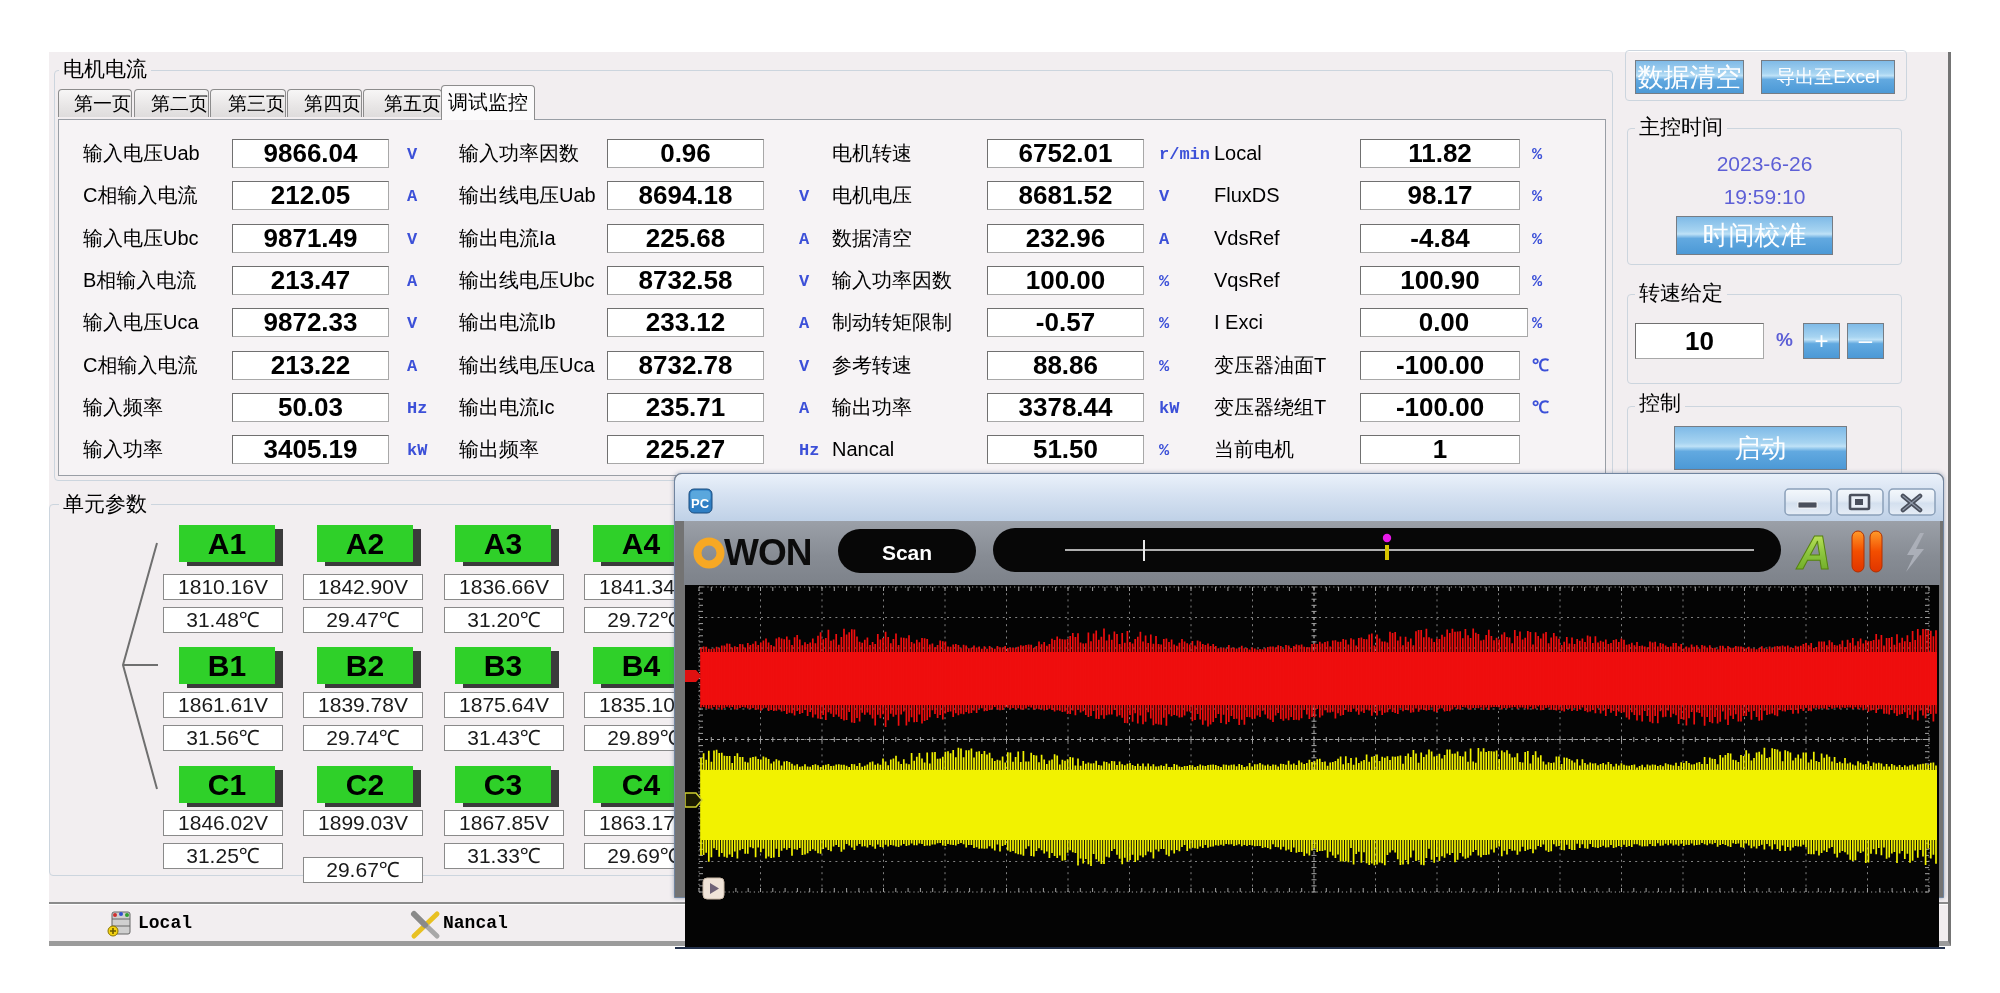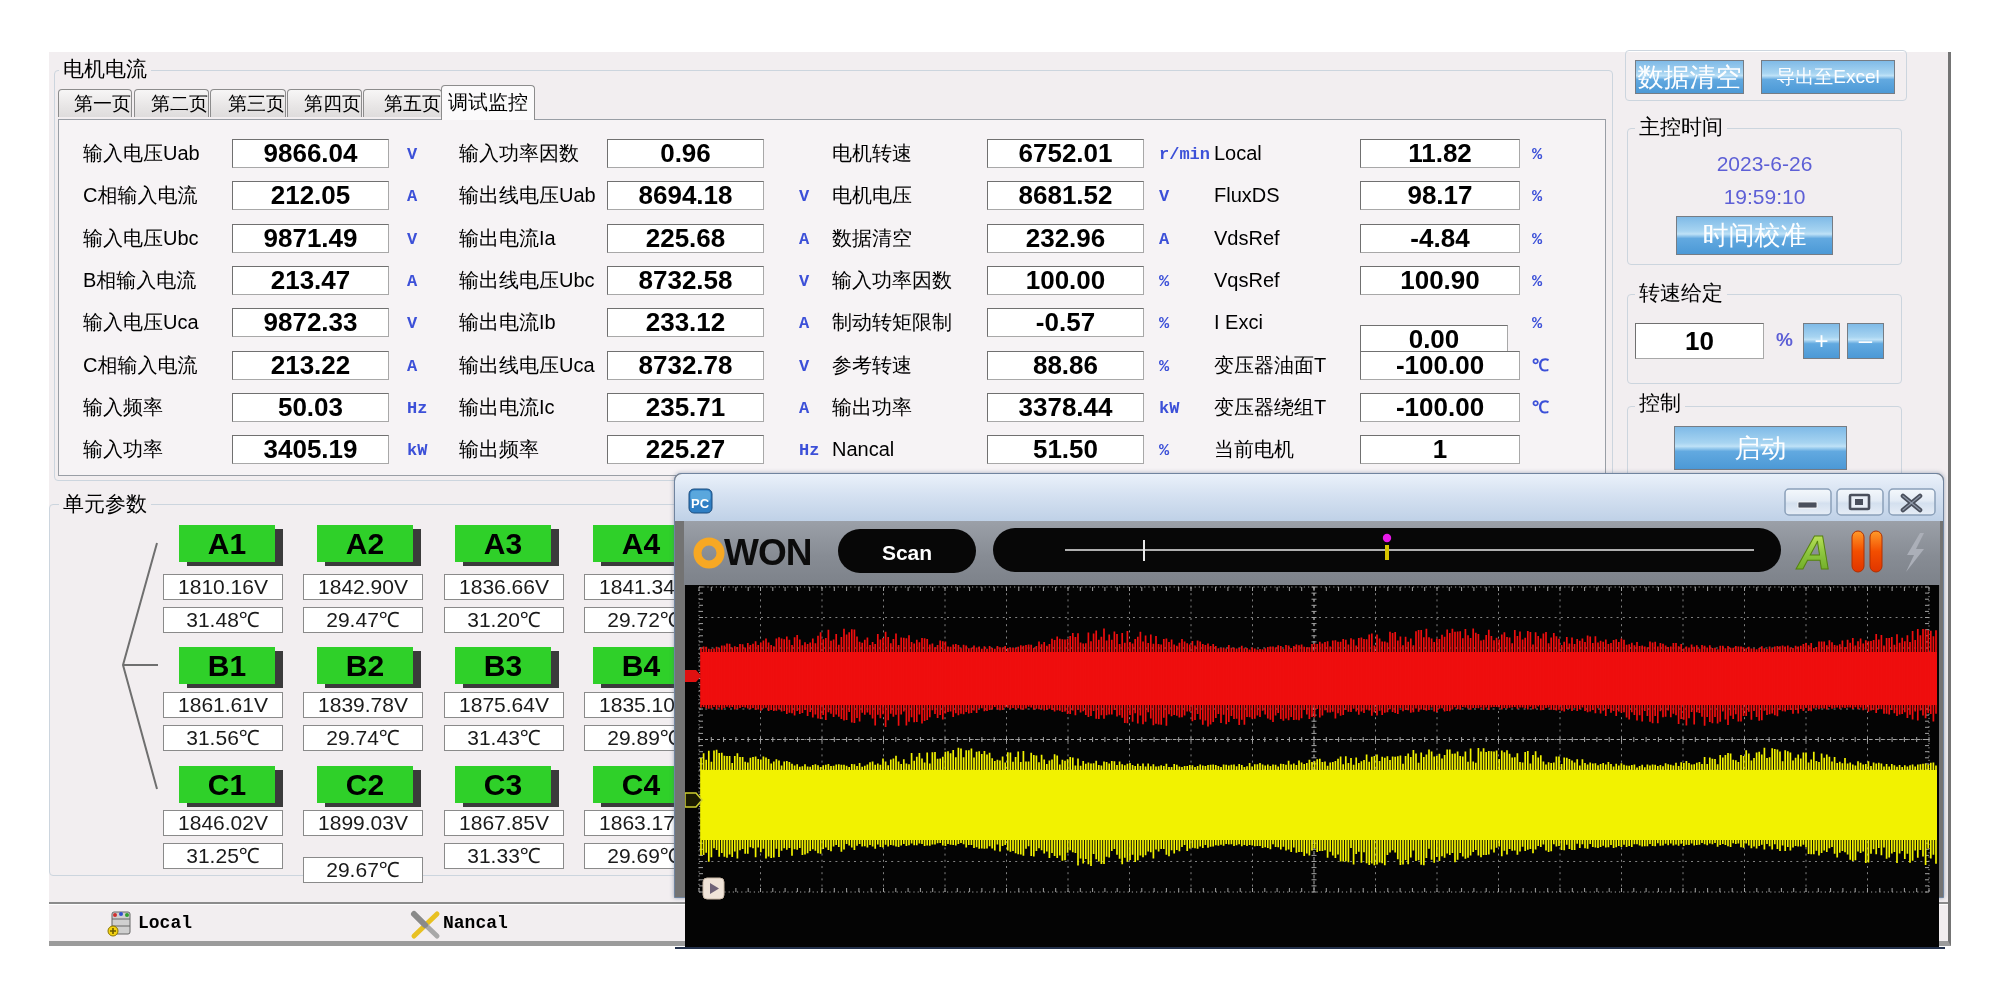--- a/index.html
+++ b/index.html
@@ -111,21 +111,21 @@
 <div class="lb" style="left:1165px;top:129px">FluxDS</div>
 <div class="fb" style="left:1311px;top:129px;width:160px">98.17</div>
 <div class="un" style="left:1483px;top:129px">%</div>
 <div class="lb" style="left:1165px;top:172px">VdsRef</div>
 <div class="fb" style="left:1311px;top:172px;width:160px">-4.84</div>
 <div class="un" style="left:1483px;top:172px">%</div>
 <div class="lb" style="left:1165px;top:214px">VqsRef</div>
 <div class="fb" style="left:1311px;top:214px;width:160px">100.90</div>
 <div class="un" style="left:1483px;top:214px">%</div>
 <div class="lb" style="left:1165px;top:256px">I Exci</div>
-<div class="fb" style="left:1311px;top:273px;width:148px">0.00</div>
+<div class="fb" style="left:1311px;top:256px;width:168px">0.00</div>
 <div class="un" style="left:1483px;top:256px">%</div>
 <div class="lb" style="left:1165px;top:299px">变压器油面T</div>
 <div class="fb" style="left:1311px;top:299px;width:160px">-100.00</div>
 <div class="un" style="left:1483px;top:299px">℃</div>
 <div class="lb" style="left:1165px;top:341px">变压器绕组T</div>
 <div class="fb" style="left:1311px;top:341px;width:160px">-100.00</div>
 <div class="un" style="left:1483px;top:341px">℃</div>
 <div class="lb" style="left:1165px;top:383px">当前电机</div>
 <div class="fb" style="left:1311px;top:383px;width:160px">1</div>
 

